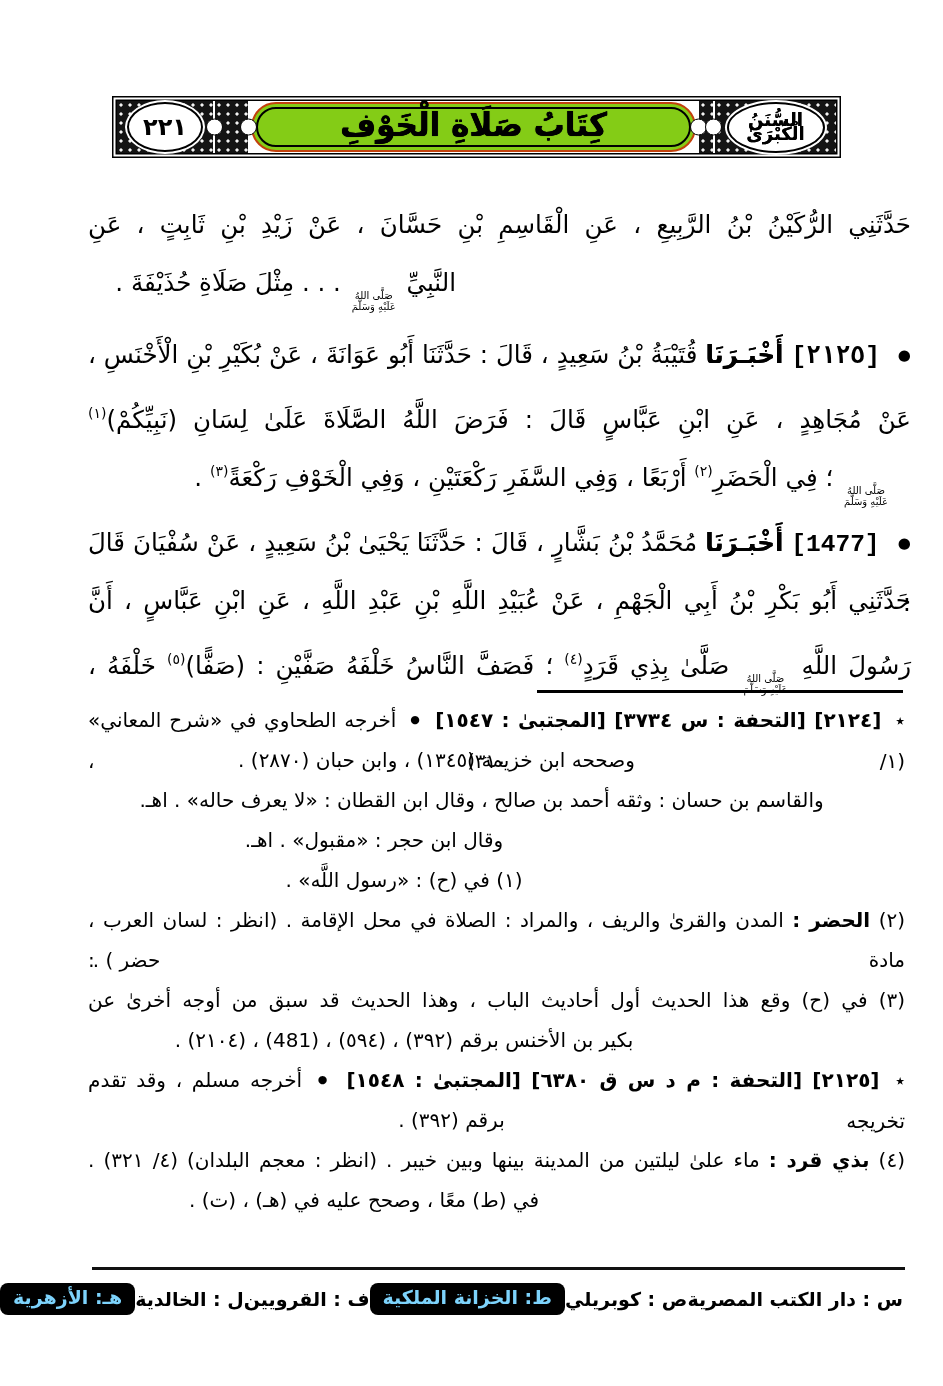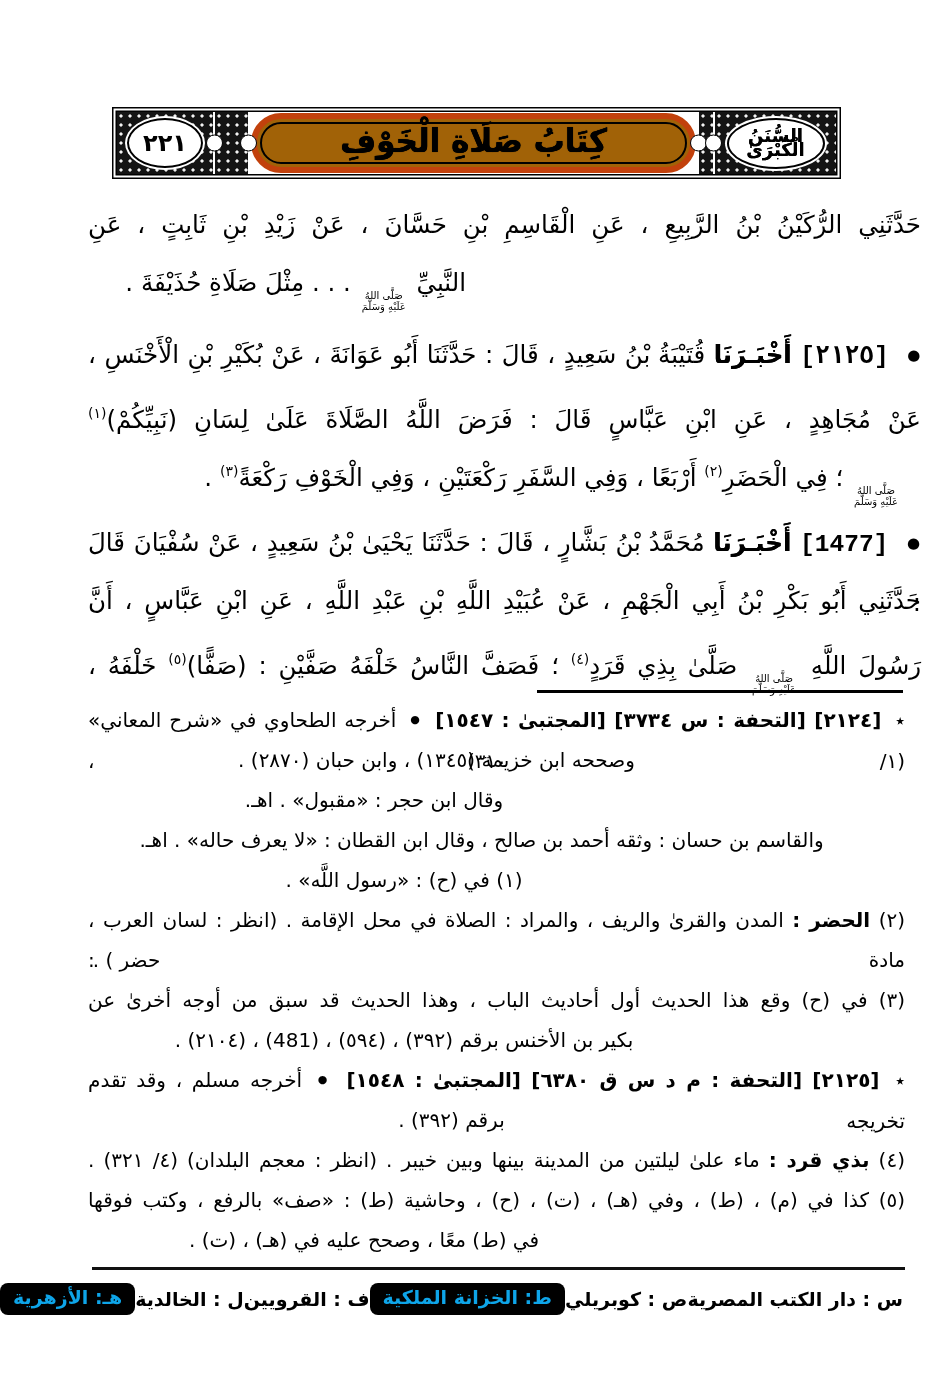--- a/index.html
+++ b/index.html
@@ -2,21 +2,21 @@
 <html lang="ar" dir="rtl"><head>
 <meta charset="utf-8">
 <style>
   html,body{margin:0;padding:0;background:#ffffff;}
   .page{
     position:relative;width:943px;height:1386px;background:#ffffff;
     font-family:"DejaVu Sans",sans-serif;color:#000;direction:rtl;overflow:hidden;
   }
   
   .hdr{
-    position:absolute;top:112px;left:117px;width:719px;height:62px;
+    position:absolute;top:101px;left:117px;width:719px;height:52px;
     direction:ltr;display:flex;align-items:stretch;background:#fff;
     box-shadow:0 0 0 1.5px #000,0 0 0 3.5px #fff,0 0 0 5px #000;
   }
   .orn{
     background-color:#141414;
     background-image:radial-gradient(circle at 4px 4px,rgba(255,255,255,.95) 1.3px,transparent 1.9px);
     background-size:9px 9px;
   }
   .num-box{width:96px;position:relative;display:flex;align-items:center;justify-content:center;}
   .medallion{
@@ -27,33 +27,33 @@
   .num-medallion{width:72px;height:46px;font-size:24px;font-weight:bold;letter-spacing:2px;}
   .hdr-strip{width:33px;position:relative;border-left:2px solid #fff;border-right:2px solid #fff;}
   .hdr-strip.narrow{width:14px;}
   .bead,.hdr-strip::before,.hdr-strip::after{
     content:'';position:absolute;top:50%;width:15px;height:15px;border-radius:50%;
     background:#fff;border:1.5px solid #000;transform:translateY(-50%);z-index:3;
   }
   .hdr-strip::before{left:-9px;}
   .hdr-strip::after{right:-9px;}
   .cartouche{
-    flex:1;margin:1px 1px;background:#a16207;border:6px solid #c2410c;border-radius:30px;
+    flex:1;margin:1px 1px;background:#84cc16;border:2px solid #c2410c;border-radius:30px;
     position:relative;display:flex;align-items:center;justify-content:center;
   }
   .cartouche::after{content:'';position:absolute;inset:3px;border:2px solid #000;border-radius:26px;}
   .hdr-title{
     font-weight:bold;font-size:31px;line-height:1;padding-bottom:4px;
     text-shadow:0 0 .7px #000, .4px 0 0 #000;transform:scaleY(1.05);
   }
   .logo-box{width:121px;position:relative;display:flex;align-items:center;justify-content:center;}
   .logo-medallion{width:94px;height:47px;}
   .logo-medallion span{font-size:18px;font-weight:bold;line-height:14px;text-shadow:0 0 .5px #000;}
   
-  .matn{position:absolute;top:196px;right:22px;left:88px;font-size:24.5px;}
+  .matn{position:absolute;top:196px;right:32px;left:88px;font-size:24.5px;}
   .mline{line-height:58px;height:58px;white-space:nowrap;text-align:right;}
   .mline.just{white-space:normal;text-align:justify;text-align-last:justify;}
   .para{margin-bottom:14px;}
   .hbullet{font-size:15px;vertical-align:3px;margin-left:10px;}
   .hnum{font-weight:bold;font-family:Liberation Mono, monospace;}
   .opener{font-weight:bold;text-shadow:0 0 .5px #000;}
   .sup{font-size:14px;vertical-align:10px;font-weight:normal;}
   .seal{
     display:inline-flex;flex-direction:column;align-items:center;justify-content:center;
     vertical-align:-8px;line-height:1;margin:0 3px;
@@ -69,21 +69,21 @@
   .fbullet{font-size:11px;vertical-align:4px;margin:0 6px;}
   .fterm{font-weight:bold;}
   
   .bot-rule{position:absolute;top:1267px;right:38px;left:92px;border-top:3px solid #111;}
   .sigla{
     position:absolute;top:1278px;right:40px;left:95px;height:42px;
     display:flex;direction:rtl;justify-content:space-between;align-items:center;
     font-size:19px;font-weight:bold;
   }
   .sig{white-space:nowrap;}
-  .sig.badge{background:#000;color:#0ea5e9;padding:3px 13px 7px;border-radius:8px;}
+  .sig.badge{background:#000;color:#7dd3fc;padding:3px 13px 7px;border-radius:8px;}
 </style>
 </head>
 <body>
 
 <div class="page">
 
   <div class="hdr">
     <div class="num-box orn">
       <div class="medallion num-medallion">
         <span>٢٢١</span>
@@ -169,25 +169,25 @@
 
     <div class="fline just">
       <span class="fmark">٭</span>
       <span class="frefs">[٢١٢٤] [التحفة : س ٣٧٣٤] [المجتبىٰ : ١٥٤٧]</span>
       <span class="fbullet">●</span>
       <span>أخرجه الطحاوي في «شرح المعاني» (١/ ٣١٠) ،</span>
     </div>
     <div class="fline" style="padding-right:120px;">
       <span>وصححه ابن خزيمة (١٣٤٥) ، وابن حبان (٢٨٧٠) .</span>
     </div>
+    <div class="fline" style="padding-right:30px;">
+      <span>والقاسم بن حسان : وثقه أحمد بن صالح ، وقال ابن القطان : «لا يعرف حاله» . اهـ.</span>
+    </div>
     <div class="fline" style="padding-right:245px;">
       <span>وقال ابن حجر : «مقبول» . اهـ.</span>
-    </div>
-    <div class="fline" style="padding-right:30px;">
-      <span>والقاسم بن حسان : وثقه أحمد بن صالح ، وقال ابن القطان : «لا يعرف حاله» . اهـ.</span>
     </div>
 
     <div class="fline" style="padding-right:185px;">
       <span>(١)</span>
       <span>في (ح) : «رسول اللَّه» .</span>
     </div>
 
     <div class="fline just">
       <span>(٢)</span>
       <span class="fterm">الحضر :</span>
@@ -214,24 +214,20 @@
     <div class="fline" style="padding-right:90px;">
       <span>برقم (٣٩٢) .</span>
     </div>
 
     <div class="fline just">
       <span>(٤)</span>
       <span class="fterm">بذي قرد :</span>
       <span>ماء علىٰ ليلتين من المدينة بينها وبين خيبر . (انظر : معجم البلدان) (٤/ ٣٢١) .</span>
     </div>
 
-    <div class="fline just">
-      <span>(٥)</span>
-      <span>كذا في (م) ، (ط) ، وفي (هـ) ، (ت) ، (ح) ، وحاشية (ط) : «صف» بالرفع ، وكتب فوقها</span>
-    </div>
     <div class="fline" style="padding-right:265px;">
       <span>في (ط) معًا ، وصحح عليه في (هـ) ، (ت) .</span>
     </div>
 
   </div>
 
   <div class="bot-rule"></div>
   <div class="sigla">
     <span class="sig">س : دار الكتب المصرية</span>
     <span class="sig">ص : كوبريلي</span>

